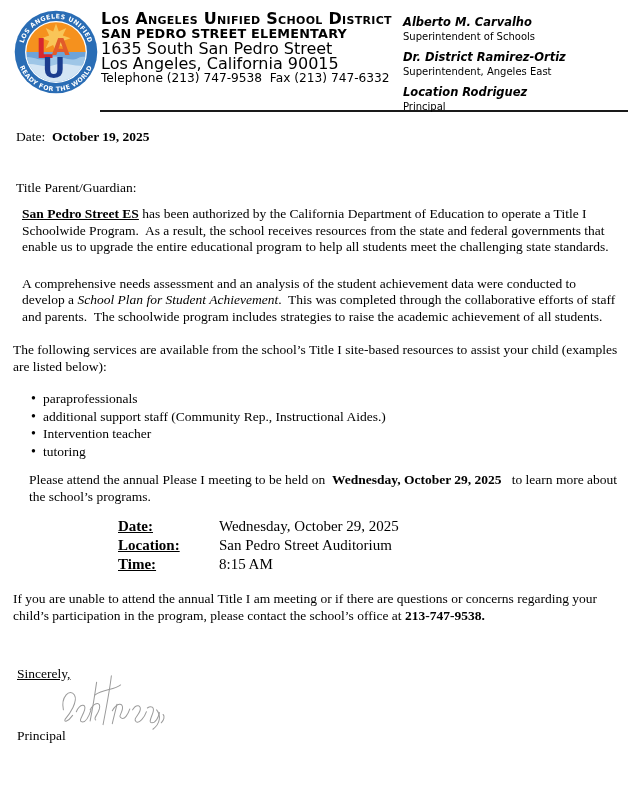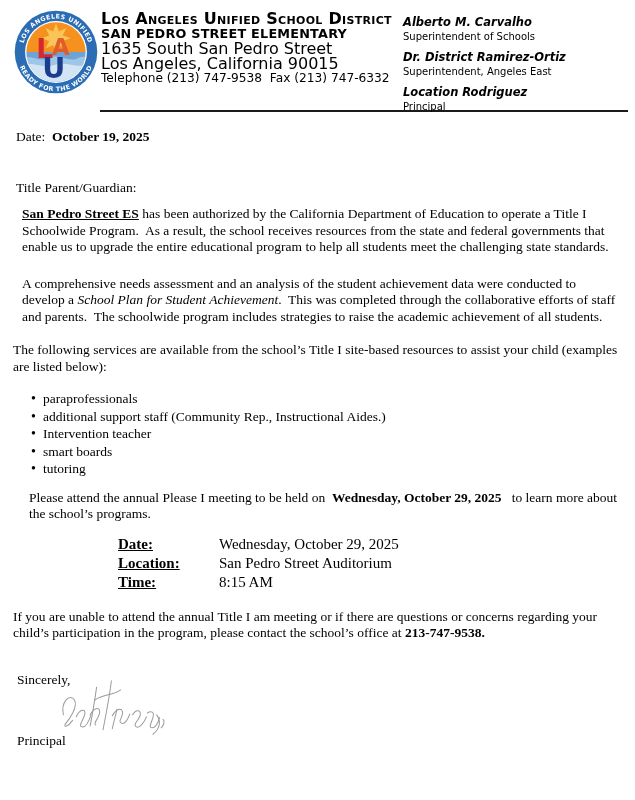--- a/index.html
+++ b/index.html
@@ -37,21 +37,21 @@
   .p2 { margin-top:20px; padding-left:6px; }
   .p3 { margin-top:17px; margin-left:-3px; }
   .bullets { list-style:none; margin:15px 0 0 0; padding:0; }
   .bullets li { position:relative; padding-left:27px; line-height:17.5px; }
   .bullets li::before { content:"\2022"; position:absolute; left:15px; top:0; font-size:14px; }
   .p4 { margin-top:12px; padding-left:13px; }
   .meeting { margin:12px 0 0 102px; font-size:15px; line-height:19px; }
   .meeting-row { display:flex; }
   .meeting-label { width:101px; flex:none; font-weight:bold; text-decoration:underline; }
   .p5 { margin-top:17px; margin-left:-3px; }
-  .closing { margin-top:30px; padding-left:1px; }
+  .closing { margin-top:42px; padding-left:1px;text-decoration:underline; }
   .sig-wrap { position:relative; height:45px; }
   .sig-svg { position:absolute; left:40px; top:-12px; }
   .signer { padding-left:1px; }
 </style>
 </head>
 <body>
 
 <div class="page">
 
   <div class="header">
@@ -117,21 +117,20 @@
     <p class="para p1"><span class="bu">San Pedro Street ES</span><span> has been authorized by the California Department of Education to operate a Title I Schoolwide Program.  As a result, the school receives resources from the state and federal governments that enable us to upgrade the entire educational program to help all students meet the challenging state standards.</span></p>
 
     <p class="para p2"><span>A comprehensive needs assessment and an analysis of the student achievement data were conducted to develop a </span><span class="i">School Plan for Student Achievement</span><span>.  This was completed through the collaborative efforts of staff and parents.  The schoolwide program includes strategies to raise the academic achievement of all students.</span></p>
 
     <p class="para p3">The following services are available from the school’s Title I site-based resources to assist your child (examples are listed below):</p>
 
     <ul class="bullets">
       <li>paraprofessionals</li>
       <li>additional support staff (Community Rep., Instructional Aides.)</li>
       <li>Intervention teacher</li>
-      <li>smart boards</li>
       <li>tutoring</li>
     </ul>
 
     <p class="para p4"><span>Please attend the annual Please I meeting to be held on  </span><span class="b">Wednesday, October 29, 2025</span><span>   to learn more about the school’s programs.</span></p>
 
     <div class="meeting">
       <div class="meeting-row">
         <span class="meeting-label">Date:</span>
         <span class="meeting-value">Wednesday, October 29, 2025</span>
       </div>

